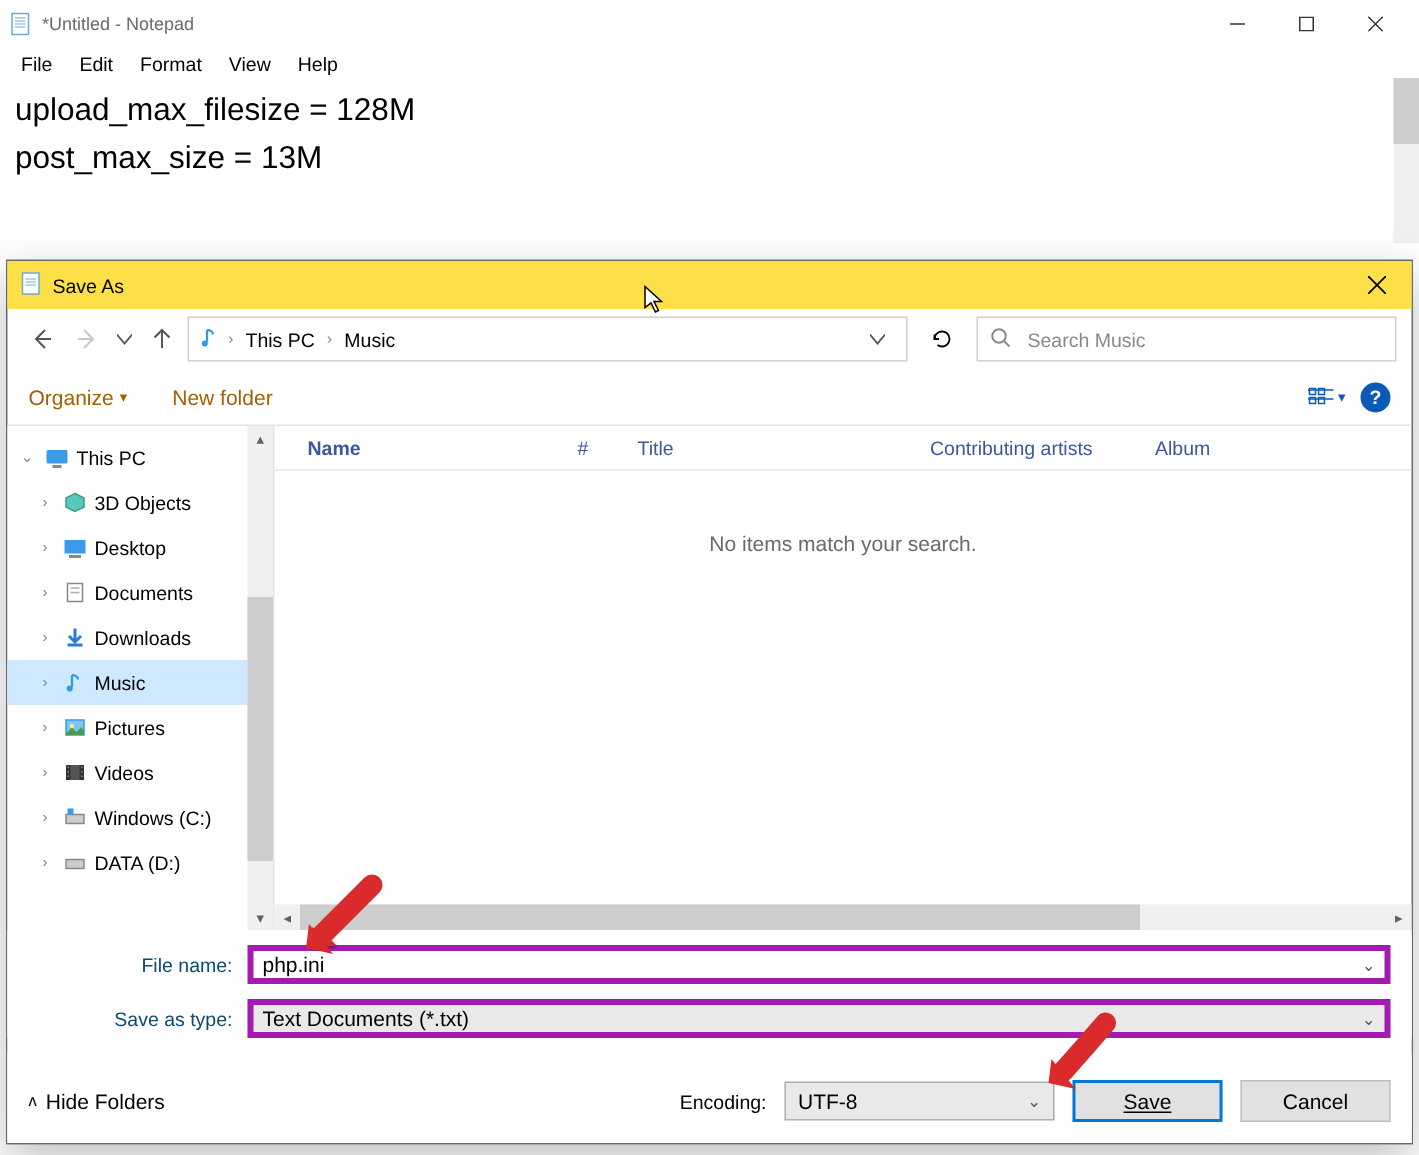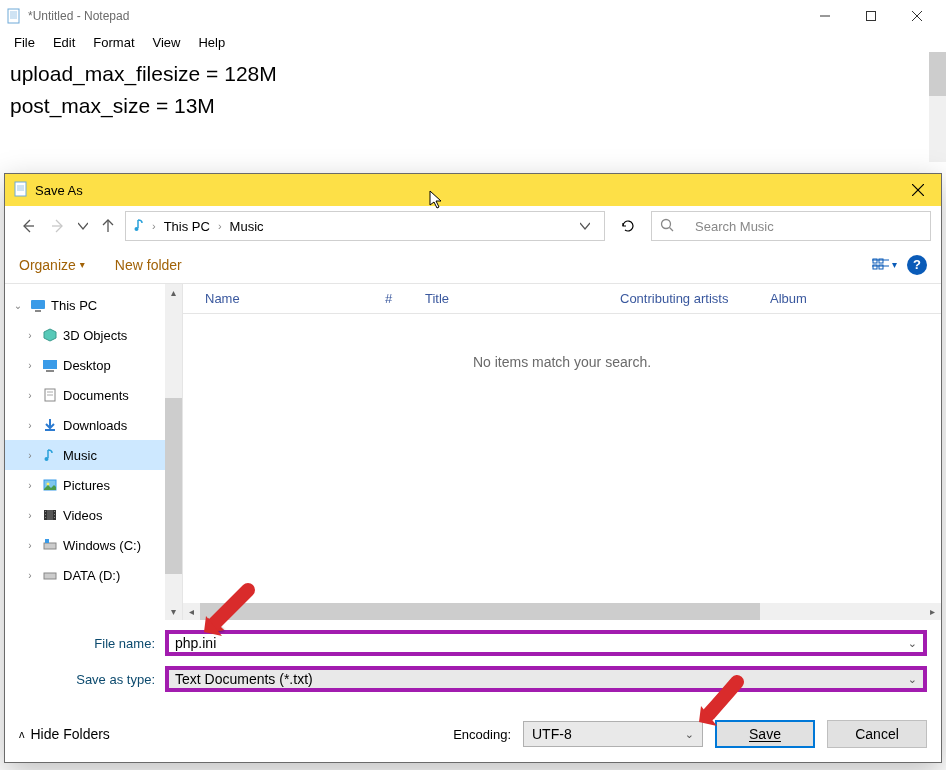--- a/index.html
+++ b/index.html
@@ -40,21 +40,21 @@
   .nav-arrow.disabled { color:#bdbdbd; }
   .breadcrumb {
     flex: 0 0 480px; height: 30px; border: 1px solid #cfcfcf; background:#fff;
     display:flex; align-items:center; padding: 0 6px; font-size: 13px;
   }
   .breadcrumb .sep { color:#888; padding: 0 4px; font-size:11px;}
   .breadcrumb .crumb { padding: 2px 4px; }
   .breadcrumb .dropdown-chevron { margin-left:auto; color:#555; padding:0 8px;}
   .refresh { width: 30px; height: 30px; border:1px solid transparent; display:flex; align-items:center; justify-content:center; color:#000; margin:0 4px;}
   .searchbox {
-    flex: 1; height: 30px; border: 1px solid #cfcfcf; display:flex; align-items:center; padding:0 8px; color:#888; font-size:13px; gap:21px;
+    flex: 1; height: 30px; border: 1px solid #cfcfcf; display:flex; align-items:center; padding:0 8px; color:#888; font-size:13px; gap:11px;
   }
 
   .dlg-toolbar {
     height: 38px; display:flex; align-items:center; padding: 0 14px; gap: 30px;
     border-bottom: 1px solid #e5e5e5;
   }
   .toolbar-link { color:#a16207; font-size:14px; display:flex; align-items:center; gap:4px;}
   .toolbar-right { margin-left:auto; display:flex; align-items:center; gap:10px;}
   .view-toggle { display:flex; align-items:center; color:#0a5bb8; gap:2px;}
   .help-circle { width:20px; height:20px; border-radius:50%; background:#0a5bb8; color:#fff; display:flex; align-items:center; justify-content:center; font-size:13px; font-weight:bold;}
@@ -72,21 +72,21 @@
   .tree-item .exp { width:14px; display:inline-flex; justify-content:center; color:#838383; font-size:10px;}
   .tree-item .ticon { width:18px; height:18px; display:inline-flex; align-items:center; justify-content:center;}
   .tree-item.selected { background:#cde8ff; }
   .tree-item.level2 { padding-left: 18px; }
 
   .list-area { flex:1; position:relative; display:flex; flex-direction:column;}
   .list-header {
     height: 30px; display:flex; align-items:center; font-size:13px; color:#3a589e; border-bottom:1px solid #e5e5e5; padding:0 20px 0 14px;
   }
   .list-header .col { padding:0 8px; }
-  .col-name { width:180px;} .col-num{width:40px;} .col-title{width:195px;} .col-contrib{width:150px;} .col-album{flex:1;}
+  .col-name { width:180px;font-weight:bold;} .col-num{width:40px;} .col-title{width:195px;} .col-contrib{width:150px;} .col-album{flex:1;}
   .list-empty { flex:1; display:flex; align-items:flex-start; justify-content:center; padding-top:40px; color:#6a6a6a; font-size:14px;}
   .list-hscroll { height:17px; background:#f0f0f0; position:relative;}
   .list-hscroll .hthumb{ position:absolute; left:17px; top:0; height:17px; width:560px; background:#cdcdcd;}
   .list-hscroll .hleft,.list-hscroll .hright{position:absolute; top:0; width:17px; height:17px; display:flex; align-items:center; justify-content:center; color:#606060; font-size:10px;}
   .list-hscroll .hleft{left:0;} .list-hscroll .hright{right:0;}
 
   .dlg-fields { padding: 10px 14px 0 14px; background:#fff;}
   .field-row { display:flex; align-items:center; margin-bottom:10px; }
   .field-label { width:146px; text-align:right; padding-right:10px; font-size:13px; color:#0c4a6e;}
   .field-input {

